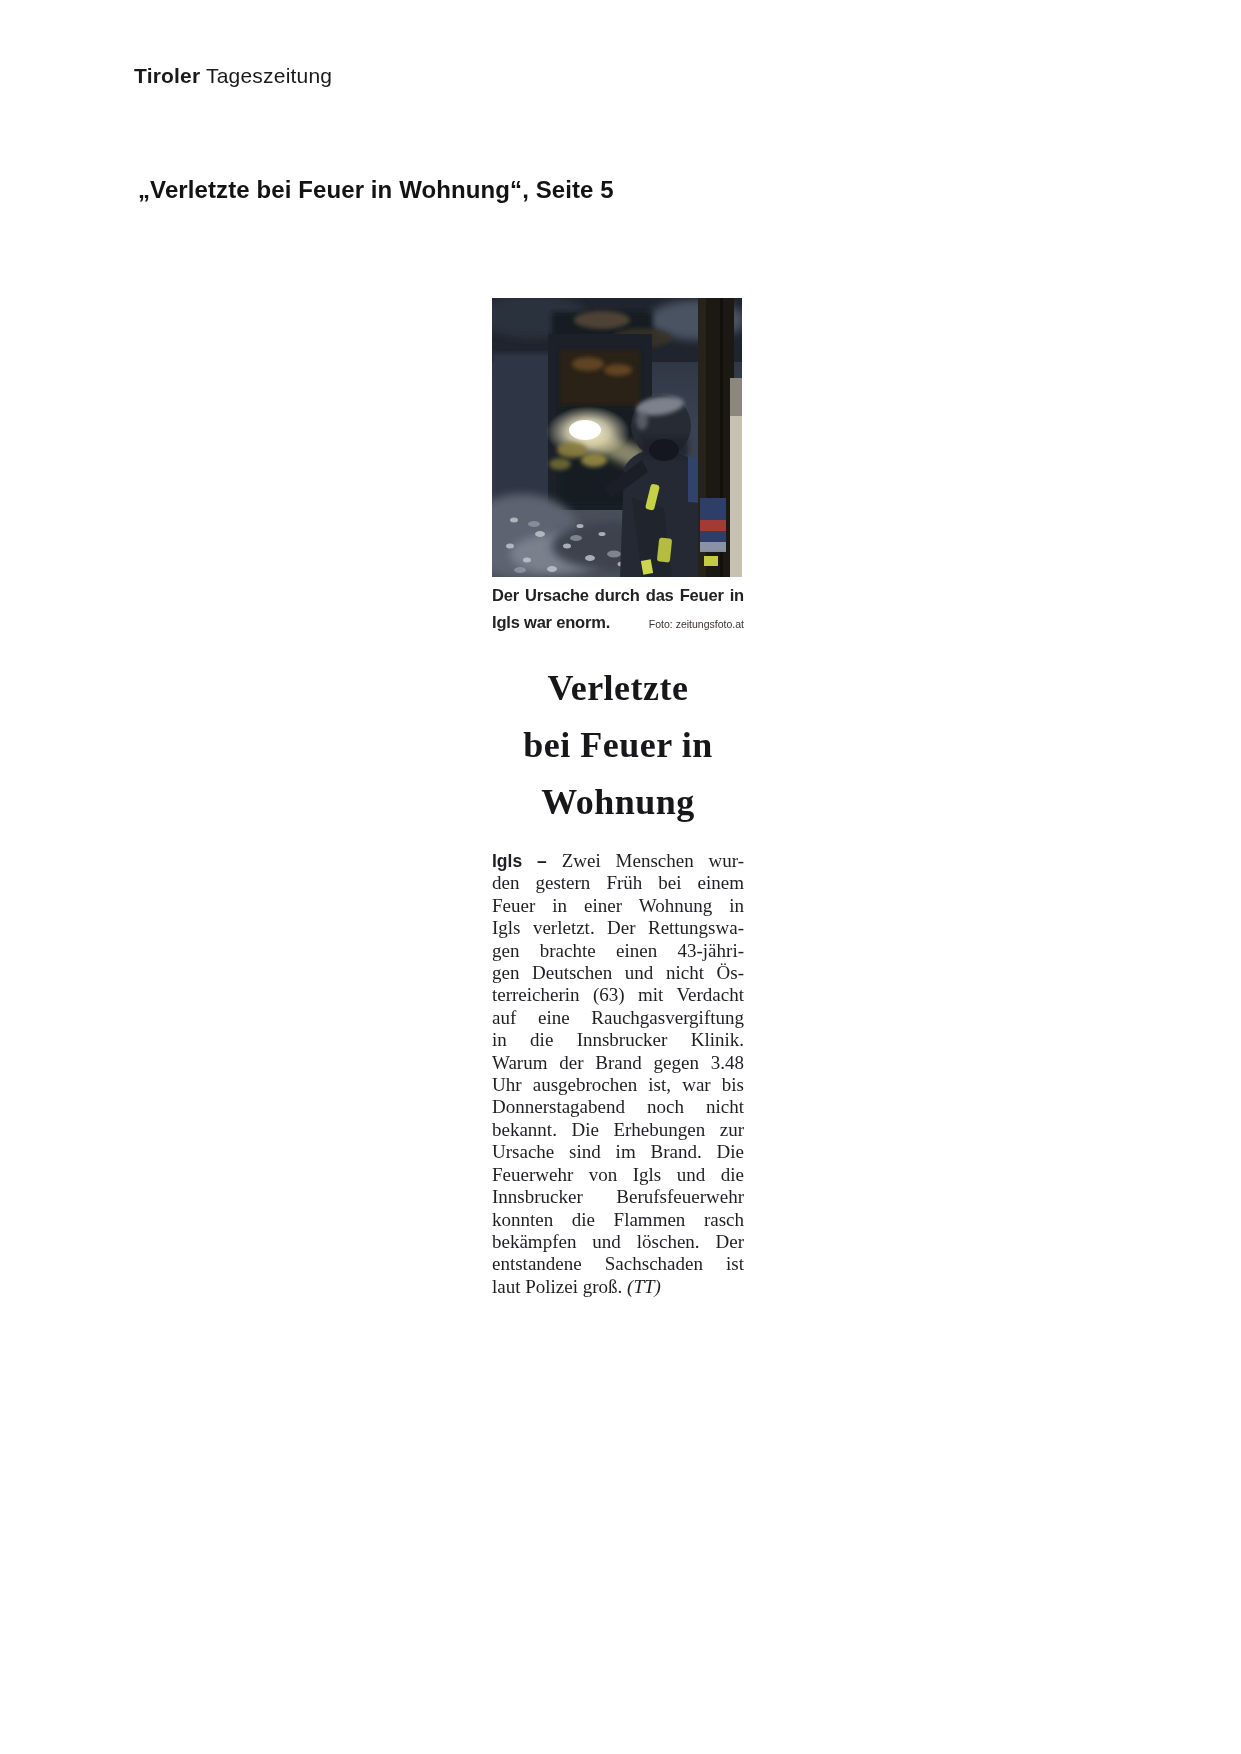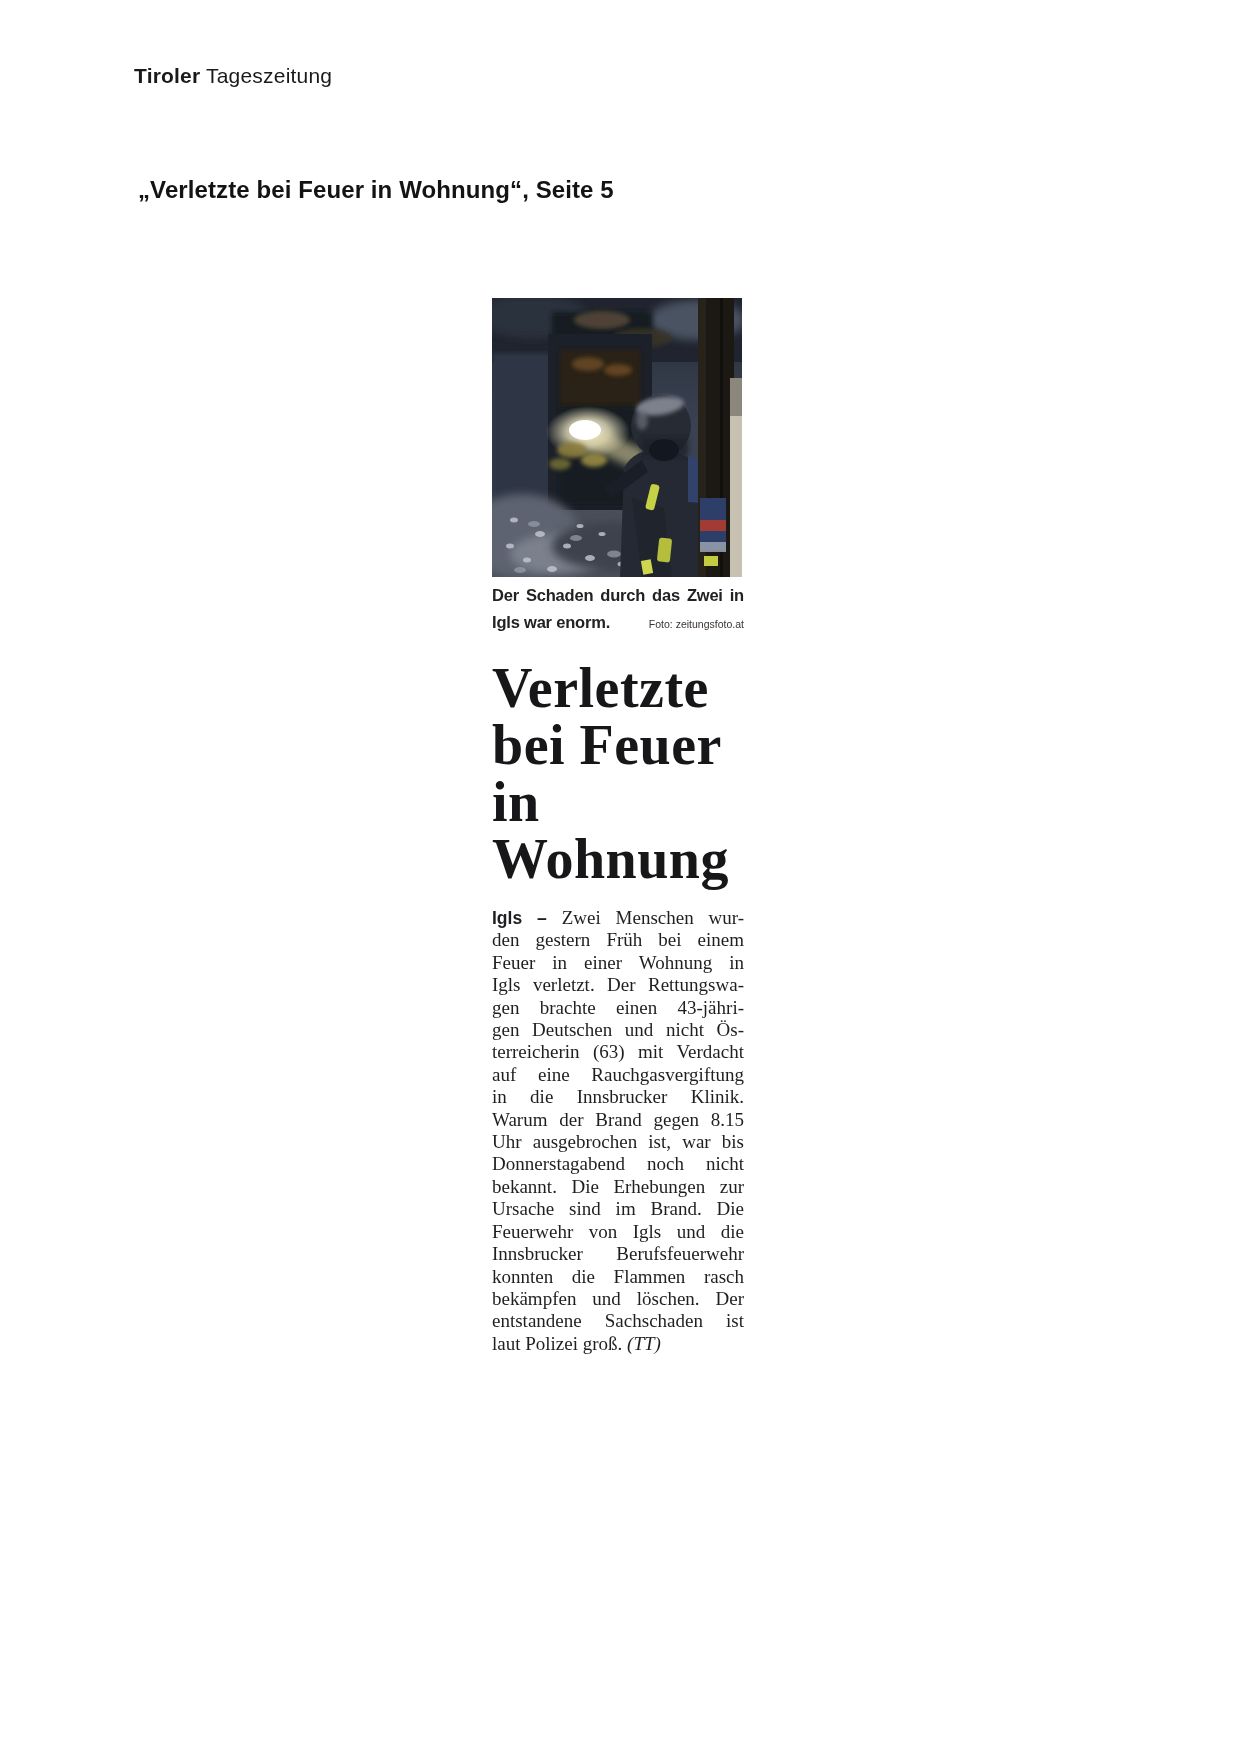--- a/index.html
+++ b/index.html
@@ -28,22 +28,22 @@
     margin-top:5px;width:252px;
     font-weight:bold;font-size:16.5px;line-height:27px;
     color:#222;letter-spacing:-.2px;
   }
   .caption-line1{text-align:justify;text-align-last:justify;}
   .caption-line2{display:flex;justify-content:space-between;align-items:baseline;}
   .credit{font-size:10.5px;font-weight:normal;color:#3b3430;letter-spacing:0;}
   .headline{
     margin-top:22px;
     font-family:"Liberation Serif",serif;
-    font-weight:bold;font-size:56px;line-height:57px;
-    text-align:left;color:#17171a;letter-spacing:.5px;
+    font-weight:bold;font-size:36px;line-height:57px;
+    text-align:center;color:#17171a;letter-spacing:.5px;
   }
   .article-body{
     margin-top:19px;
     font-family:"Liberation Serif",serif;
     font-size:19px;line-height:22.4px;color:#1f1f23;
   }
   .body-line{text-align:justify;text-align-last:justify;}
   .body-line.last{text-align:left;text-align-last:left;}
   .body-line .lead{font-weight:bold;font-family:"Liberation Sans",sans-serif;font-size:17.5px;}
   .sig{font-style:italic;}
@@ -153,21 +153,21 @@
       <rect x="228" y="0" width="3" height="279" fill="#0f0d0a" opacity="0.8"></rect>
       <rect x="208" y="200" width="26" height="52" fill="#2d3e68"></rect>
       <rect x="208" y="222" width="26" height="11" fill="#a23b33"></rect>
       <rect x="208" y="244" width="26" height="10" fill="#9aa2b2" opacity="0.85"></rect>
       <rect x="212" y="258" width="14" height="10" fill="#c2cb42"></rect>
       <rect x="238" y="80" width="12" height="48" fill="#8b877c"></rect>
       <rect x="238" y="118" width="12" height="161" fill="#c7c1b2"></rect>
     </svg>
 
     <div class="caption">
-      <div class="caption-line1">Der Schaden durch das Zwei in</div>
+      <div class="caption-line1">Der Ursache durch das Feuer in</div>
       <div class="caption-line2">
         <span>Igls war enorm.</span>
         <span class="credit">Foto: zeitungsfoto.at</span>
       </div>
     </div>
 
     <div class="headline">
       <div>Verletzte</div>
       <div>bei Feuer in</div>
       <div>Wohnung</div>
@@ -182,21 +182,21 @@
       <div>
 
       <div class="body-line">den gestern Früh bei einem</div>
           <div class="body-line">Feuer in einer Wohnung in</div>
           <div class="body-line">Igls verletzt. Der Rettungswa-</div>
           <div class="body-line">gen brachte einen 43-jähri-</div>
           <div class="body-line">gen Deutschen und nicht Ös-</div>
           <div class="body-line">terreicherin (63) mit Verdacht</div>
           <div class="body-line">auf eine Rauchgasvergiftung</div>
           <div class="body-line">in die Innsbrucker Klinik.</div>
-          <div class="body-line">Warum der Brand gegen 8.15</div>
+          <div class="body-line">Warum der Brand gegen 3.48</div>
           <div class="body-line">Uhr ausgebrochen ist, war bis</div>
           <div class="body-line">Donnerstagabend noch nicht</div>
           <div class="body-line">bekannt. Die Erhebungen zur</div>
           <div class="body-line">Ursache sind im Brand. Die</div>
           <div class="body-line">Feuerwehr von Igls und die</div>
           <div class="body-line">Innsbrucker Berufsfeuerwehr</div>
           <div class="body-line">konnten die Flammen rasch</div>
           <div class="body-line">bekämpfen und löschen. Der</div>
           <div class="body-line">entstandene Sachschaden ist</div>
         </div>

